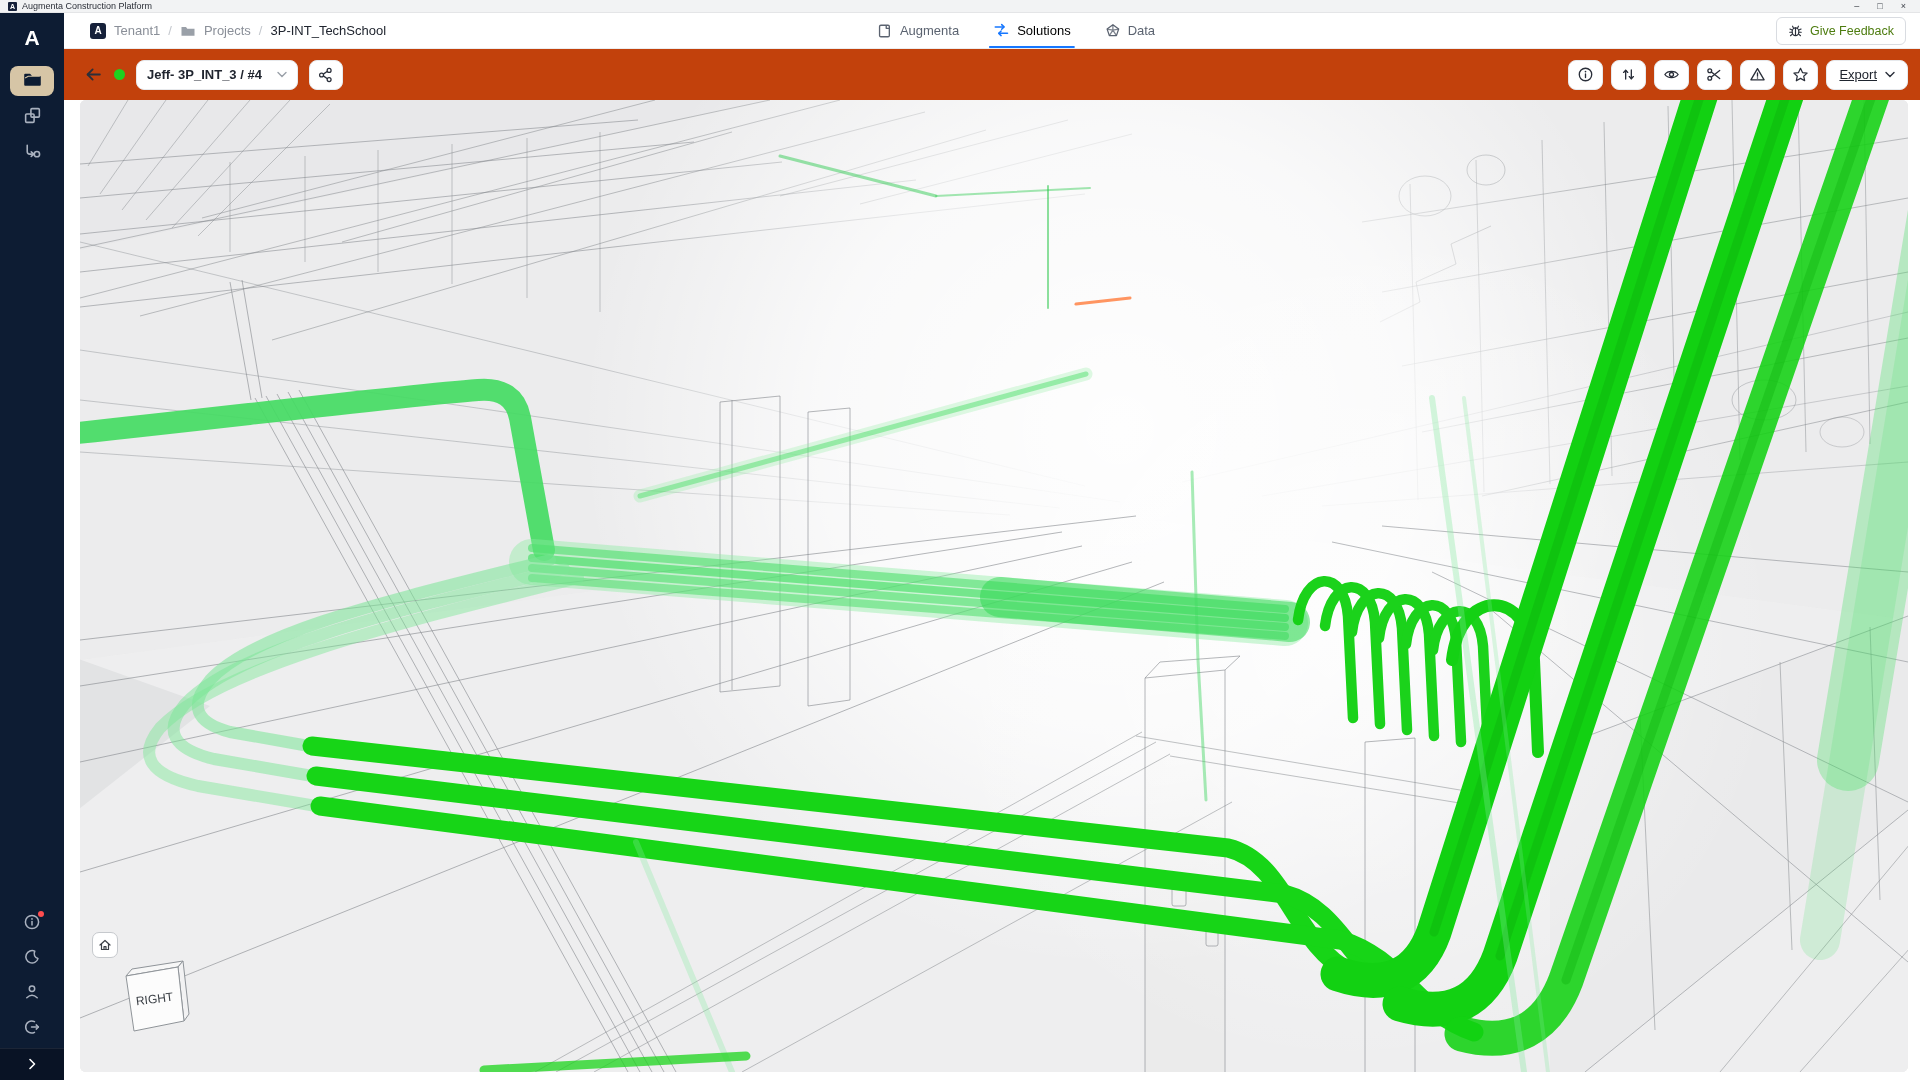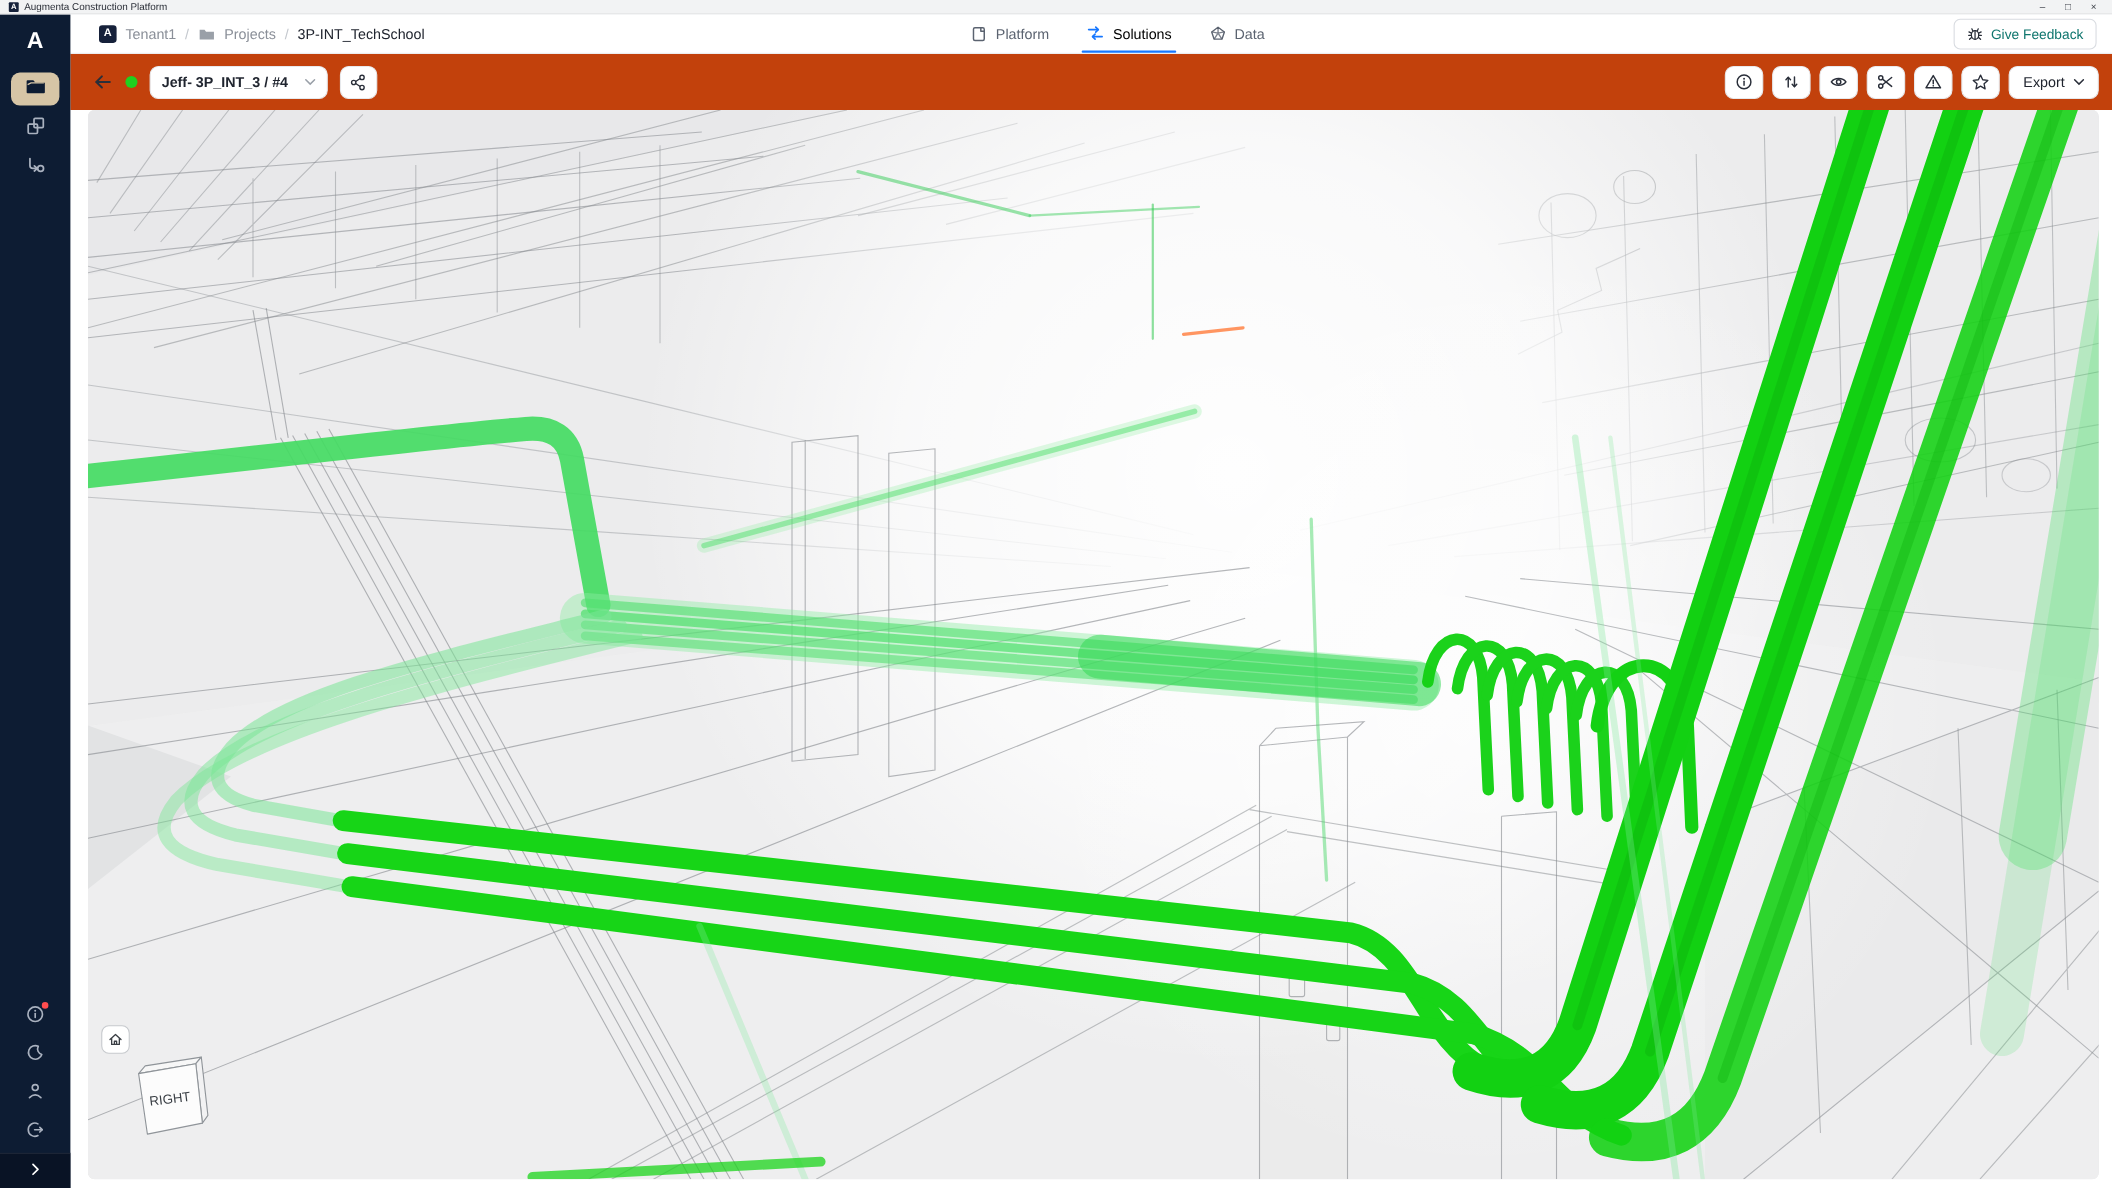--- a/index.html
+++ b/index.html
@@ -34,34 +34,34 @@
   .crumb { display:flex; align-items:center; gap:8px; font-size:13px; color:#8a8f98; }
   .crumb .c-logo { width:16px; height:16px; border-radius:3px; background:#16213a; color:#fff; font-size:10px; font-weight:bold;
     display:flex; align-items:center; justify-content:center; }
   .crumb .sep { color:#c3c7cd; }
   .crumb .current { color:#20252f; font-weight:400; }
   .tabs { position:absolute; left:50%; transform:translateX(-50%); margin-left:24px; display:flex; gap:34px; height:100%; align-items:center; }
   .tab { display:flex; align-items:center; gap:7px; font-size:13px; color:#5b6370; position:relative; height:100%; cursor:pointer; }
   .tab.active { color:#000000; font-weight:400; }
   .tab.active::after { content:""; position:absolute; left:-4px; right:-4px; bottom:0; height:2px; background:#1677ff; border-radius:1px; }
   .feedback-btn { margin-left:auto; display:flex; align-items:center; gap:7px; height:28px; padding:0 11px;
-    border:1px solid #d9dce1; border-radius:6px; font-size:12.5px; color:#0f766e; background:#fff; }
+    border:1px solid #d9dce1; border-radius:6px; font-size:12.5px; color:#4d7c0f; background:#fff; }
   
   .toolbar { position:absolute; top:49px; left:64px; right:0; height:51px; background:#c2410c;
     display:flex; align-items:center; padding:0 12px 0 20px; z-index:6; }
   .tb-left { display:flex; align-items:center; gap:11px; }
   .status-dot { width:11px; height:11px; border-radius:50%; background:#1fd11f; }
   .sol-select { display:flex; align-items:center; height:30px; width:162px; border:1px solid #e7e9ec; border-radius:8px;
     padding:0 10px; font-size:13px; font-weight:600; color:#20252f; background:#fff; }
   .sol-select .chev { margin-left:auto; display:flex; }
   .pill-btn { height:30px; min-width:34px; padding:0 8px; border:1px solid #e7e9ec; border-radius:8px; background:#fff;
     display:flex; align-items:center; justify-content:center; color:#2a2f3a; }
   .tb-right { margin-left:auto; display:flex; align-items:center; gap:8px; }
   .export-btn { height:30px; padding:0 12px; border:1px solid #e7e9ec; border-radius:8px; background:#fff;
-    display:flex; align-items:center; gap:8px; font-size:13px; color:#20252f; }
+    display:flex; align-items:center; gap:8px; font-size:13px; color:#20252f;text-decoration:underline; }
   
   .viewport { position:absolute; top:100px; left:80px; width:1828px; height:972px; background:#ececed;
     border-radius:6px; overflow:hidden; box-shadow:inset 0 0 0 1px rgba(0,0,0,.03); z-index:5; }
   .scene { position:absolute; inset:0; }
   .home-btn { position:absolute; left:12px; top:832px; width:26px; height:26px; background:#fff;
     border:1px solid #c6c9cd; border-radius:7px; display:flex; align-items:center; justify-content:center; }
   .view-cube { position:absolute; left:32px; top:858px; }
 </style>
 </head>
 <body>
@@ -157,21 +157,21 @@
   </div>
 
   <div class="tabs">
     <div class="tab">
       <span style="display:flex;">
         <svg width="16" height="16" viewBox="0 0 18 18" fill="none" stroke="#5b6370" stroke-width="1.5" stroke-linejoin="round">
           <rect x="3" y="2.5" width="11" height="13" rx="1.5"></rect>
             <path d="M10.5 2.5 V6 H14"></path>
         </svg>
       </span>
-      <span>Platform</span>
+      <span>Augmenta</span>
     </div>
     <div class="tab active">
       <span style="display:flex;">
         <svg width="17" height="17" viewBox="0 0 18 18" fill="none" stroke="#1677ff" stroke-width="1.6" stroke-linecap="round" stroke-linejoin="round">
           <path d="M2.5 5.2 H11.5"></path>
             <path d="M9.3 2.8 L11.8 5.2 L9.3 7.6"></path>
             <path d="M15.5 12 H6.5"></path>
             <path d="M8.7 9.6 L6.2 12 L8.7 14.4"></path>
         </svg>
       </span>

